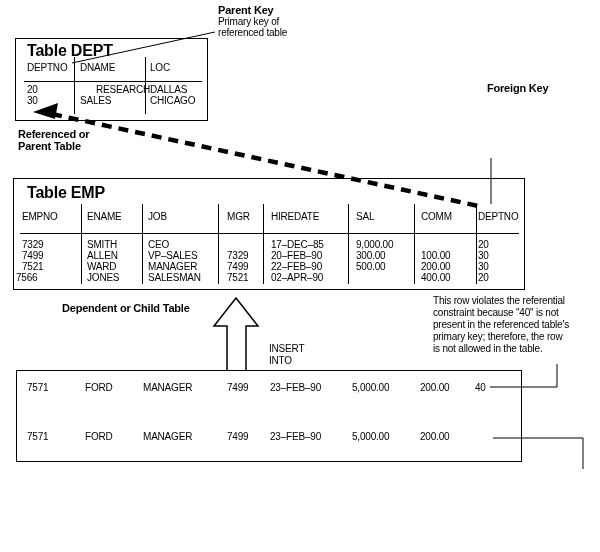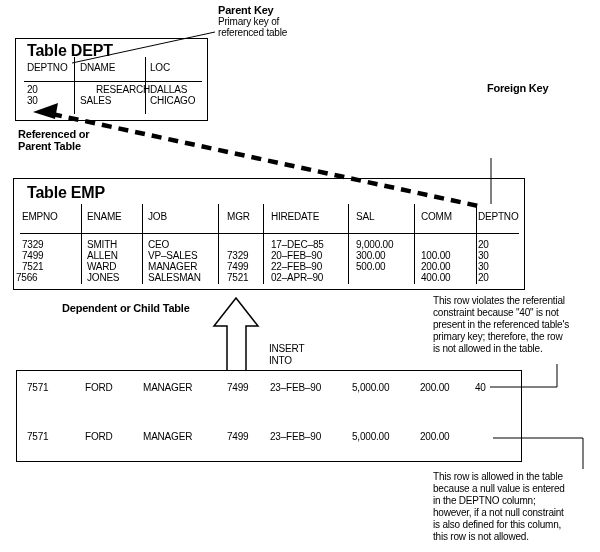--- a/index.html
+++ b/index.html
@@ -121,26 +121,20 @@
   <div class="cell" style="left:270px;top:431px;">23–FEB–90</div>
   <div class="cell" style="left:352px;top:431px;">5,000.00</div>
   <div class="cell" style="left:420px;top:431px;">200.00</div>
   <div class="cell" style="left:475px;top:431px;"></div>
 
   <div class="note" style="left:433px;top:295px;width:166px;">This row violates the referential
 constraint because "40" is not
 present in the referenced table's
 primary key; therefore, the row
 is not allowed in the table.</div>
-  <div class="note" style="left:433px;top:471px;width:166px;">This row is allowed in the table
-because a null value is entered
-in the DEPTNO column;
-however, if a not null constraint
-is also defined for this column,
-this row is not allowed.</div>
 
   <svg class="overlay" width="600" height="552" viewBox="0 0 600 552">
     <line x1="215" y1="32" x2="72" y2="63" stroke="#000" stroke-width="1"></line>
     <line x1="52" y1="114" x2="483" y2="207" stroke="#000" stroke-width="4.5" stroke-dasharray="10 7"></line>
     <polygon points="33,112 58,103 55,119" fill="#000"></polygon>
     <line x1="491" y1="158" x2="491" y2="204" stroke="#000" stroke-width="1"></line>
     <polyline points="490,387 557,387 557,364" fill="none" stroke="#000" stroke-width="1"></polyline>
     <polyline points="493,438 583,438 583,469" fill="none" stroke="#000" stroke-width="1"></polyline>
     <path d="M 227,370 L 227,326 L 214,326 L 236,298 L 258,326 L 246,326 L 246,370" fill="#ffffff" stroke="#000" stroke-width="1.5"></path>
   </svg>

